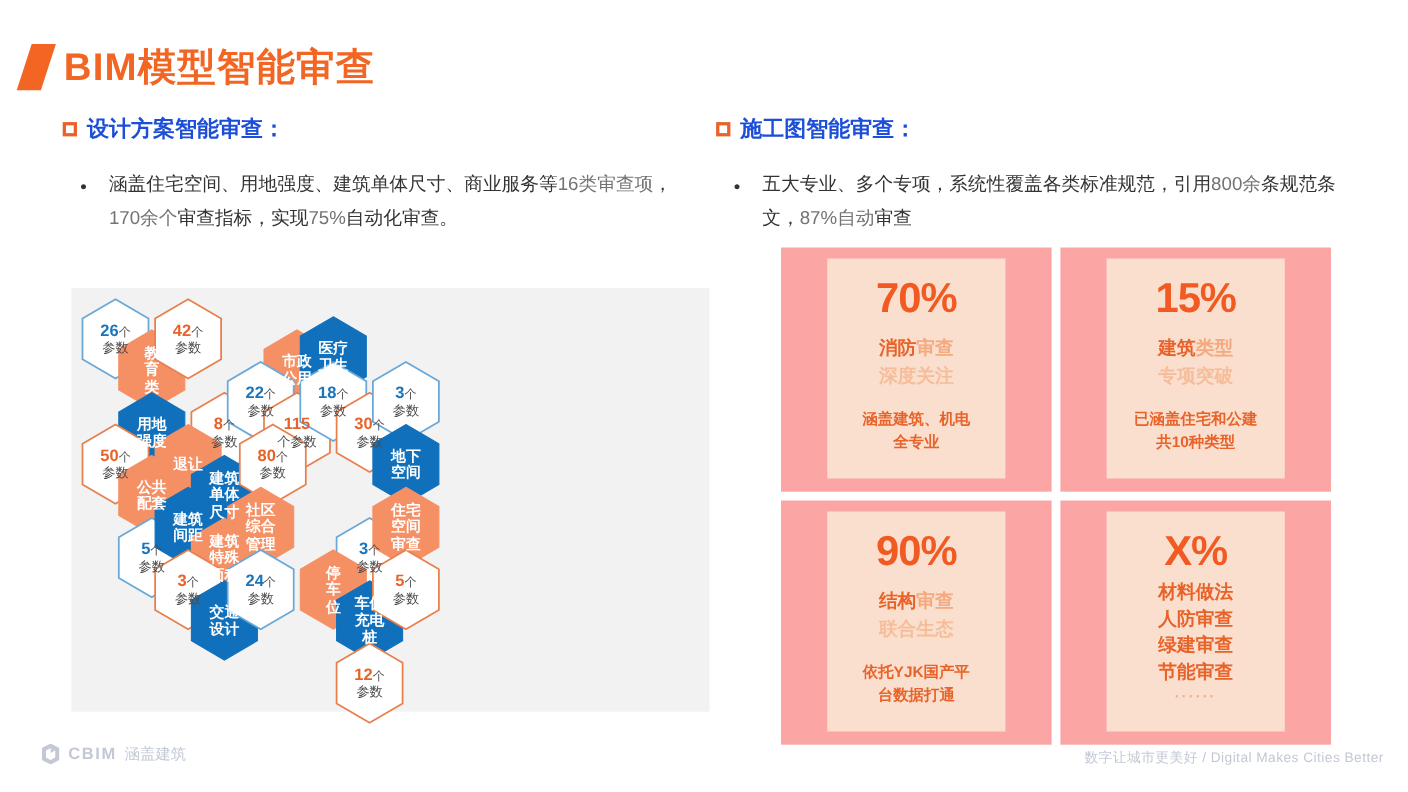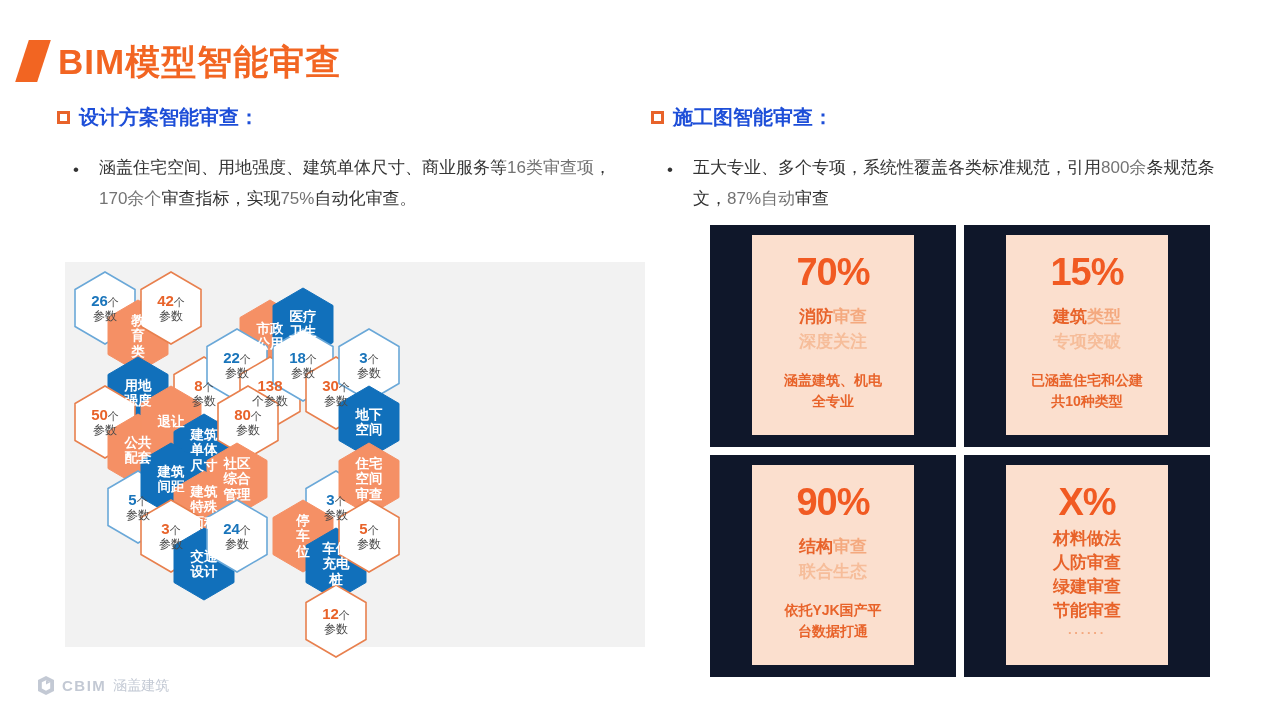--- a/index.html
+++ b/index.html
@@ -62,21 +62,21 @@
   
   .lab-solid{color:#ffffff;font-weight:bold;font-size:13.5px;}
   .lab-num{font-size:12px;color:#4b4b4b;font-weight:normal;}
   .lab-num .n{font-size:15px;font-weight:bold;}
   .lab-num.blue .n{color:#1a75bb;}
   .lab-num.orange .n{color:#e8632a;}
   .lab-num .unit{font-size:11px;}
 
   
   #cards{position:absolute;left:710px;top:225px;width:500px;height:448px;}
-  .card-cell{position:absolute;background:#0f172a;}
+  .card-cell{position:absolute;background:#fca5a5;}
   .card-inner{
     position:absolute;background:#fbdfce;
     display:flex;flex-direction:column;align-items:center;
   }
   .pct{
     font-size:38px;font-weight:bold;color:#f15a22;letter-spacing:-1px;
     line-height:1;
   }
   .card-mid{margin-top:14px;text-align:center;line-height:1.45;}
   .card-mid .m1{font-size:17px;font-weight:bold;color:#e8632a;}
@@ -202,21 +202,21 @@
         <div class="hexlabel lab-num blue">
           <div><span class="n">22</span><span class="unit">个</span></div>
           <div>参数</div>
         </div>
       </div>
       <div class="hex" style="left: 172px; top: 93px;">
         <svg viewBox="0 0 66 76">
           <path d="M33 2 L63 19.5 L63 56.5 L33 74 L3 56.5 L3 19.5 Z" fill="#ffffff" stroke="#e8804e" stroke-width="1.6"></path>
         </svg>
         <div class="hexlabel lab-num orange">
-          <div><span class="n">138</span><span class="unit"></span></div>
+          <div><span class="n">115</span><span class="unit"></span></div>
           <div>个参数</div>
         </div>
       </div>
       <div class="hex" style="left: 205px; top: 65px;">
         <svg viewBox="0 0 66 76">
           <path d="M33 2 L63 19.5 L63 56.5 L33 74 L3 56.5 L3 19.5 Z" fill="#ffffff" stroke="#6aa8d8" stroke-width="1.6"></path>
         </svg>
         <div class="hexlabel lab-num blue">
           <div><span class="n">18</span><span class="unit">个</span></div>
           <div>参数</div>
@@ -474,14 +474,15 @@
 
   <div id="footer-logo">
     <svg class="mark" viewBox="0 0 16 19">
       <path d="M8 0 L16 4 L16 15 L8 19 L0 15 L0 4 Z" fill="#c3c9d4"></path>
       <path d="M8 4.2 L12.2 6.3 L12.2 12.6 L8 14.8 L3.8 12.6 L3.8 6.3 Z" fill="#ffffff"></path>
       <path d="M8 4.2 L12.2 6.3 L8 8.5 Z" fill="#c3c9d4"></path>
     </svg>
     <span class="cbim">CBIM</span>
     <span class="cn">涵盖建筑</span>
   </div>
+  <div id="footer-tag">数字让城市更美好 / Digital Makes Cities Better</div>
 
 </div>
 
 </body></html>

